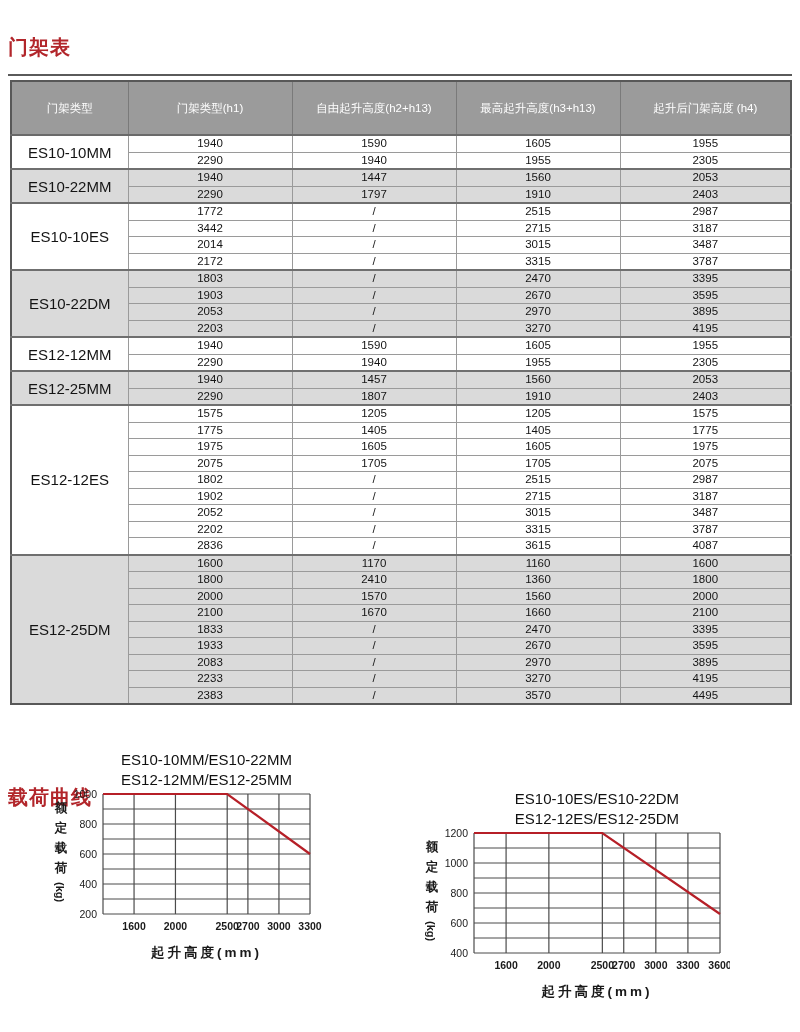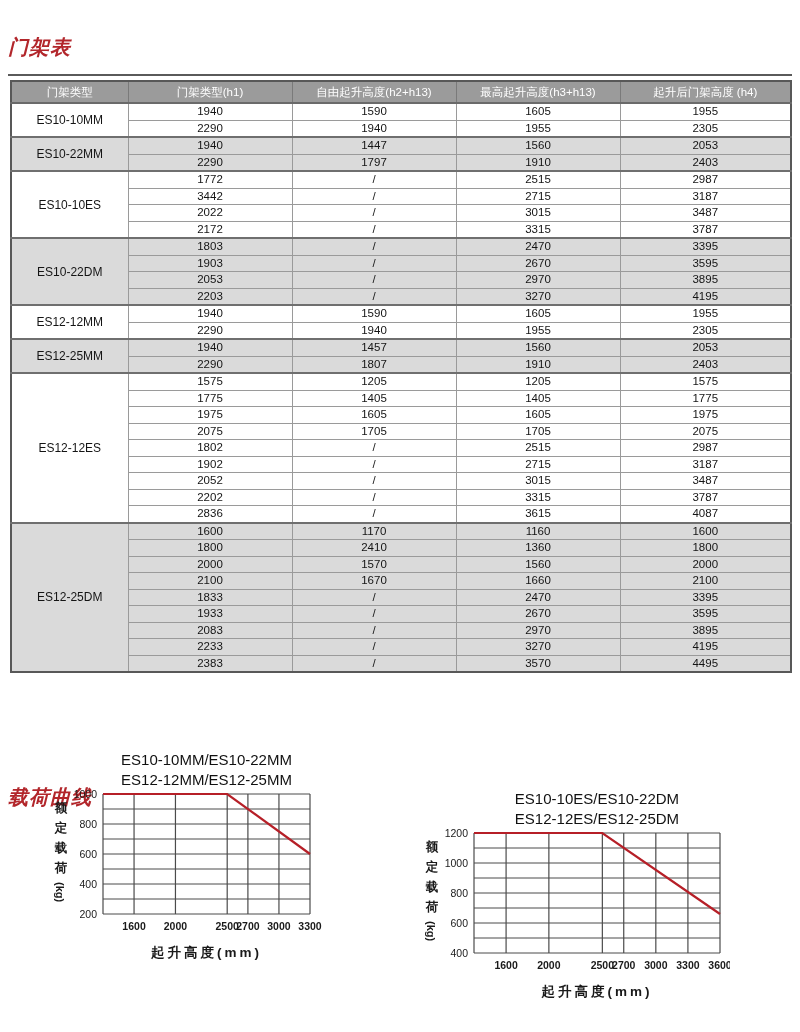--- a/index.html
+++ b/index.html
@@ -2,42 +2,42 @@
 <html><head>
 <meta charset="utf-8">
 <style>
   html,body{margin:0;padding:0;}
   body{
     width:800px;height:1032px;background:#ffffff;position:relative;
     font-family:"Liberation Sans","DejaVu Sans",sans-serif;overflow:hidden;
   }
   .section-title{
     position:absolute;left:8px;margin:0;
-    font-size:20px;font-weight:bold;color:#b2262b;letter-spacing:1px;font-style:italic;
+    font-size:20px;font-weight:bold;color:#b2262b;letter-spacing:1px;
   }
   #mast-title{top:34px;}
   #curve-title{top:744px;margin-top:40px;}
   .divider{position:absolute;left:8px;top:74px;width:784px;height:0;border-top:2px solid#5a5a5a;}
   table.mast{
     position:absolute;left:10px;top:80px;width:780px;
     border-collapse:collapse;table-layout:fixed;
     border:2px solid #585858;
   }
   table.mast th{
     background:#9b9b9b;color:#ffffff;font-weight:normal;
-    font-size:11.5px;height:20px;padding:0;
+    font-size:11.5px;height:20px;padding:16px;
     border:1px solid #7a7a7a;border-bottom:2px solid #6a6a6a;text-align:center;
   }
   table.mast td{
     font-size:11.5px;color:#141414;height:15.5px;padding:0;line-height:1;
     text-align:center;border:1px solid #9a9a9a;background:#ffffff;
   }
   table.mast tr.g-gray td{background:#dadada;}
   table.mast tr.group-first td{border-top:2px solid #6f6f6f;}
-  table.mast td.model{font-size:12px;}
+  table.mast td.model{font-size:15px;}
   .chart-box{position:absolute;}
   #chart0{left:40px;top:739px;}
   #chart1{left:410px;top:778px;text-decoration:underline;}
 </style>
 </head>
 <body>
 
 <h1 id="mast-title" class="section-title">门架表</h1>
 <div class="divider"></div>
 
@@ -92,21 +92,21 @@
         <td>2515</td>
         <td>2987</td>
       </tr>
       <tr class="g-white">
         <td>3442</td>
         <td>/</td>
         <td>2715</td>
         <td>3187</td>
       </tr>
       <tr class="g-white">
-        <td>2022</td>
+        <td>2014</td>
         <td>/</td>
         <td>3015</td>
         <td>3487</td>
       </tr>
       <tr class="g-white">
         <td>2172</td>
         <td>/</td>
         <td>3315</td>
         <td>3787</td>
       </tr>

